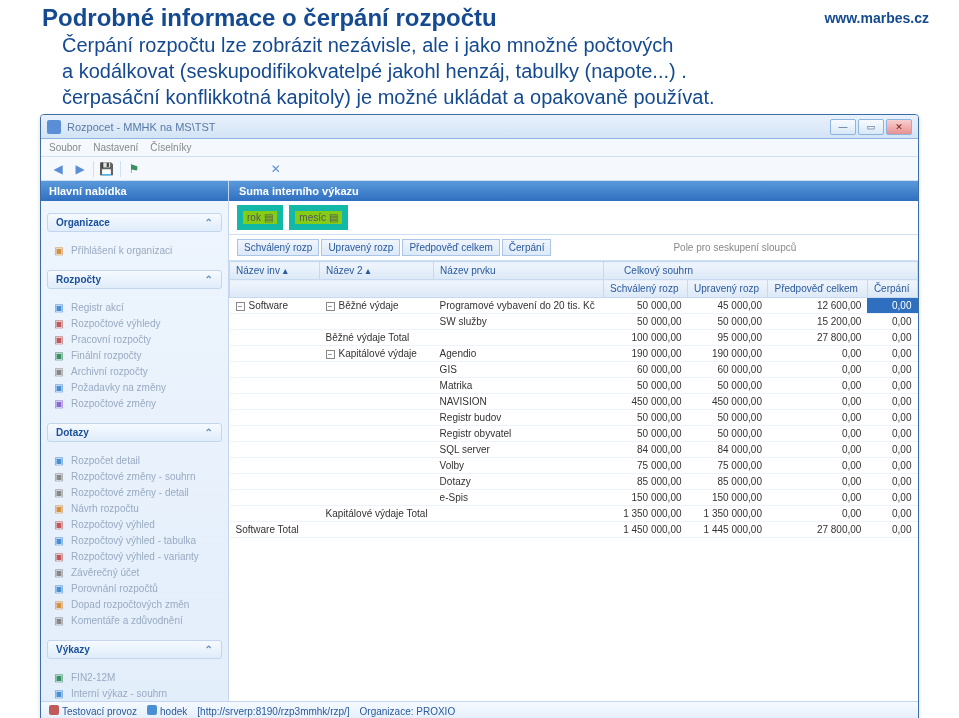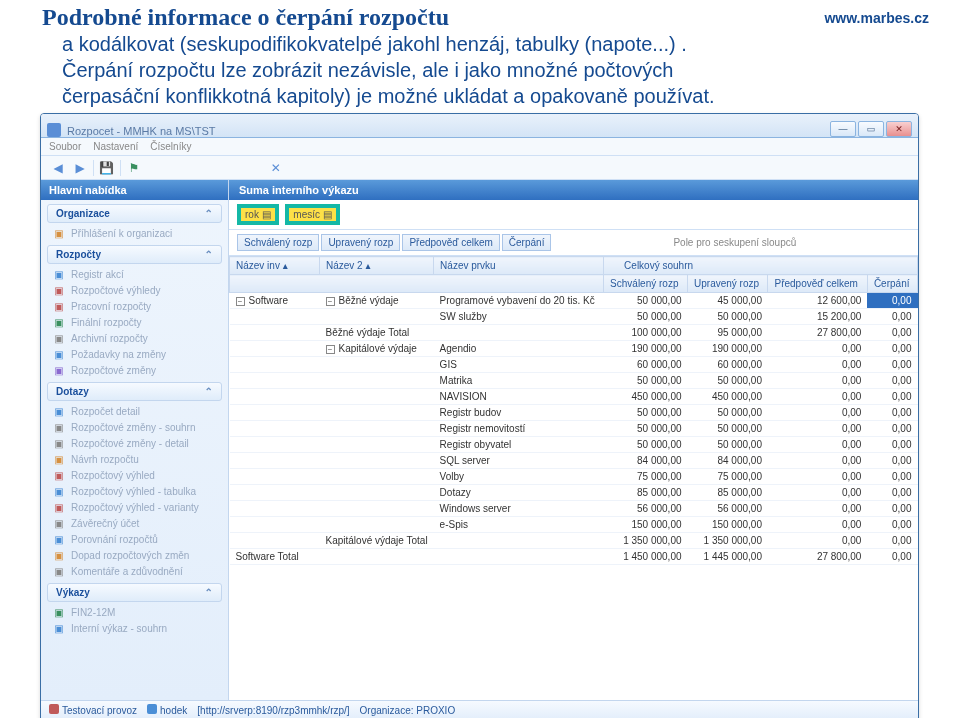--- a/index.html
+++ b/index.html
@@ -1,49 +1,49 @@
 <!DOCTYPE html>
 <html><head>
 <meta charset="utf-8">
 <style>
   * { box-sizing: border-box; margin: 0; padding: 0; }
   body { font-family: Tahoma, Arial, sans-serif; font-size: 11px; background: #fff; width: 959px; }
   
   .slide-header { display: flex; justify-content: space-between; align-items: flex-start; padding: 4px 30px 0 42px; }
-  .slide-title { color: #154a90; font-size: 24px; font-weight: bold; font-family: Liberation Serif, serif; }
+  .slide-title { color: #154a90; font-size: 24px; font-weight: bold; }
   .site-url { color: #154a90; font-size: 14px; font-weight: bold; margin-top: 6px; }
   .slide-body { color: #154a90; font-size: 20px; padding: 0 42px 2px 62px; line-height: 1.3; }
   
   .app-window { margin: 2px 40px 0 40px; border: 1px solid #3a6ea5; border-radius: 4px 4px 0 0; overflow: hidden; background: #fff; box-shadow: 0 2px 4px rgba(0,0,0,.15);}
-  .titlebar { background: linear-gradient(#e9f1fb,#d3e4f6); height: 24px; display: flex; align-items: flex-end; padding: 0 6px; font-size: 12px; color: #1a4f9c; border-bottom: 1px solid #8bb4e0;}
+  .titlebar { background: linear-gradient(#e9f1fb,#d3e4f6); height: 24px; display: flex; align-items: center; padding: 0 6px; font-size: 12px; color: #1a4f9c; border-bottom: 1px solid #8bb4e0;}
   .titlebar .icon { width: 14px; height: 14px; background: #5a8ed6; margin-right: 6px; border-radius: 2px;}
   .titlebar-text { flex: 1; color: #5a7aa5; font-size: 11px;}
   .win-controls { display: flex; gap: 2px;}
   .win-btn { width: 26px; height: 16px; border: 1px solid #8bb4e0; border-radius: 2px; background: linear-gradient(#f8fbff,#d9e8f8); display: flex; align-items: center; justify-content: center; font-size: 9px; color: #3a5a80;}
   .win-btn.close { background: linear-gradient(#f8d0d0,#e89090); color: #7a2020;}
   
   .menubar { display: flex; gap: 12px; padding: 3px 8px; font-size: 10px; color: #888; border-bottom: 1px solid #cfe0f5; background: #f5f9fd;}
   .toolbar { display: flex; align-items: center; gap: 4px; padding: 2px 8px; border-bottom: 1px solid #cfe0f5; background: #f5f9fd; height: 24px;}
   .tool-btn { width: 18px; height: 18px; border: 1px solid transparent; display: flex; align-items: center; justify-content: center; font-size: 12px; color: #5a8ed6;}
   .tool-divider { width: 1px; height: 16px; background: #cfe0f5; }
   .tool-field { border: 1px solid #aac5e8; padding: 1px 4px; font-size: 10px; background: #fff; color: #555; margin-top: 42px;}
   
   .main-layout { display: flex; height: 520px; }
-  .left-panel { width: 188px; background: linear-gradient(#eef5fd,#e3eefb); border-right: 1px solid #c3d6ee; display: flex; flex-direction: column;}
+  .left-panel { width: 188px; background: linear-gradient(#eef5fd,#e3eefb); border-right: 1px solid #c3d6ee; display: flex; flex-direction: column; justify-content: space-between;}
   .panel-title { background: linear-gradient(#5a9ada,#2f6fc0); color: #fff; font-size: 11px; padding: 4px 8px; font-weight: bold;}
   .accordion-head { background: linear-gradient(#f6faff,#dfecfa); border: 1px solid #c3d6ee; border-radius: 3px; margin: 4px 6px 2px 6px; padding: 3px 8px; font-size: 10px; color: #1a4f9c; font-weight: bold; display: flex; justify-content: space-between; align-items: center; gap: 23px;}
   .accordion-head .chev { font-size: 10px; color: #6a8fc0;}
   .tree-item { display: flex; align-items: center; gap: 6px; padding: 2px 12px; font-size: 10px; color: #99aac2;}
   .tree-icon { width: 12px; height: 12px; display: inline-flex; align-items: center; justify-content: center; font-size: 10px;}
   .ti-blue { color:#4a8ed6;} .ti-red{color:#c05a5a;} .ti-green{color:#3a9060;} .ti-orange{color:#d69040;} .ti-gray{color:#888;} .ti-purple{color:#8a6ad0;}
   
   .content { flex: 1; display: flex; flex-direction: column; }
   .tab-header { background: linear-gradient(#5a9ada,#2f6fc0); color: #fff; font-size: 11px; padding: 4px 10px; font-weight: bold;}
   .filter-bar { display: flex; align-items: center; gap: 6px; padding: 4px 8px; border-bottom: 1px solid #cfe0f5; font-size: 10px; color: #555;}
-  .filter-field { border: 4px solid #14b8a6; padding: 1px 4px; background: #fde047; display: flex; align-items: center; gap: 3px;}
+  .filter-field { border: 6px solid #14b8a6; padding: 1px 4px; background: #84cc16; display: flex; align-items: center; gap: 3px;}
   .columns-bar { display: flex; align-items: center; padding: 4px 8px; border-bottom: 1px solid #cfe0f5; font-size: 10px;}
   .col-chip { background: linear-gradient(#f0f5fc,#dce9f8); border: 1px solid #aac5e8; padding: 2px 6px; margin-right: 2px; color: #2a5a9c;}
   .group-hint { flex: 1; text-align: left; padding-left: 120px; color: #888; font-size: 10px;}
   
   .grid-wrap { flex: 1; overflow: auto; background: #fff; }
   table.grid { border-collapse: collapse; width: 100%; font-size: 10px; color: #333;}
   .grid th { background: linear-gradient(#f0f5fc,#dce9f8); border: 1px solid #c8d8ee; padding: 3px 6px; text-align: left; font-weight: normal; color: #2a5a9c; white-space: nowrap;}
   .grid td { border-bottom: 1px solid #eef3fa; padding: 2px 6px; white-space: nowrap;}
   .grid td.num { text-align: right;}
   .grid td.txt { text-align: left;}
@@ -55,22 +55,22 @@
   .stat-icon.blue{background:#4a8ed6;}
 </style>
 </head>
 <body>
 
 <div class="slide-header">
   <div class="slide-title">Podrobné informace o čerpání rozpočtu</div>
   <div class="site-url">www.marbes.cz</div>
 </div>
 <div class="slide-body">
+  <div>Čerpání rozpočtu lze zobrázit nezávisle, ale i jako množné počtových</div>
   <div>a kodálkovat (seskupodifikokvatelpé jakohl henzáj, tabulky (napote...) .</div>
-  <div>Čerpání rozpočtu lze zobrázit nezávisle, ale i jako množné počtových</div>
   <div>čerpasáční konflikkotná kapitoly) je možné ukládat a opakovaně používat.</div>
 </div>
 
 <div class="app-window">
   <div class="titlebar">
     <div class="icon"></div>
     <div class="titlebar-text">Rozpocet - MMHK na MS\TST</div>
     <div class="win-controls">
       <div class="win-btn">—</div>
       <div class="win-btn">▭</div>
@@ -316,29 +316,20 @@
                 <td class="txt"></td>
                 <td class="txt">Registr budov</td>
                 <td class="num">50 000,00</td>
                 <td class="num">50 000,00</td>
                 <td class="num">0,00</td>
                 <td class="num">0,00</td>
               </tr>
               <tr>
                 <td class="txt"></td>
                 <td class="txt"></td>
-                <td class="txt">Registr nemovitostí</td>
-                <td class="num">50 000,00</td>
-                <td class="num">50 000,00</td>
-                <td class="num">0,00</td>
-                <td class="num">0,00</td>
-              </tr>
-              <tr>
-                <td class="txt"></td>
-                <td class="txt"></td>
                 <td class="txt">Registr obyvatel</td>
                 <td class="num">50 000,00</td>
                 <td class="num">50 000,00</td>
                 <td class="num">0,00</td>
                 <td class="num">0,00</td>
               </tr>
               <tr>
                 <td class="txt"></td>
                 <td class="txt"></td>
                 <td class="txt">SQL server</td>
@@ -355,29 +346,20 @@
                 <td class="num">75 000,00</td>
                 <td class="num">0,00</td>
                 <td class="num">0,00</td>
               </tr>
               <tr>
                 <td class="txt"></td>
                 <td class="txt"></td>
                 <td class="txt">Dotazy</td>
                 <td class="num">85 000,00</td>
                 <td class="num">85 000,00</td>
-                <td class="num">0,00</td>
-                <td class="num">0,00</td>
-              </tr>
-              <tr>
-                <td class="txt"></td>
-                <td class="txt"></td>
-                <td class="txt">Windows server</td>
-                <td class="num">56 000,00</td>
-                <td class="num">56 000,00</td>
                 <td class="num">0,00</td>
                 <td class="num">0,00</td>
               </tr>
               <tr>
                 <td class="txt"></td>
                 <td class="txt"></td>
                 <td class="txt">e-Spis</td>
                 <td class="num">150 000,00</td>
                 <td class="num">150 000,00</td>
                 <td class="num">0,00</td>

